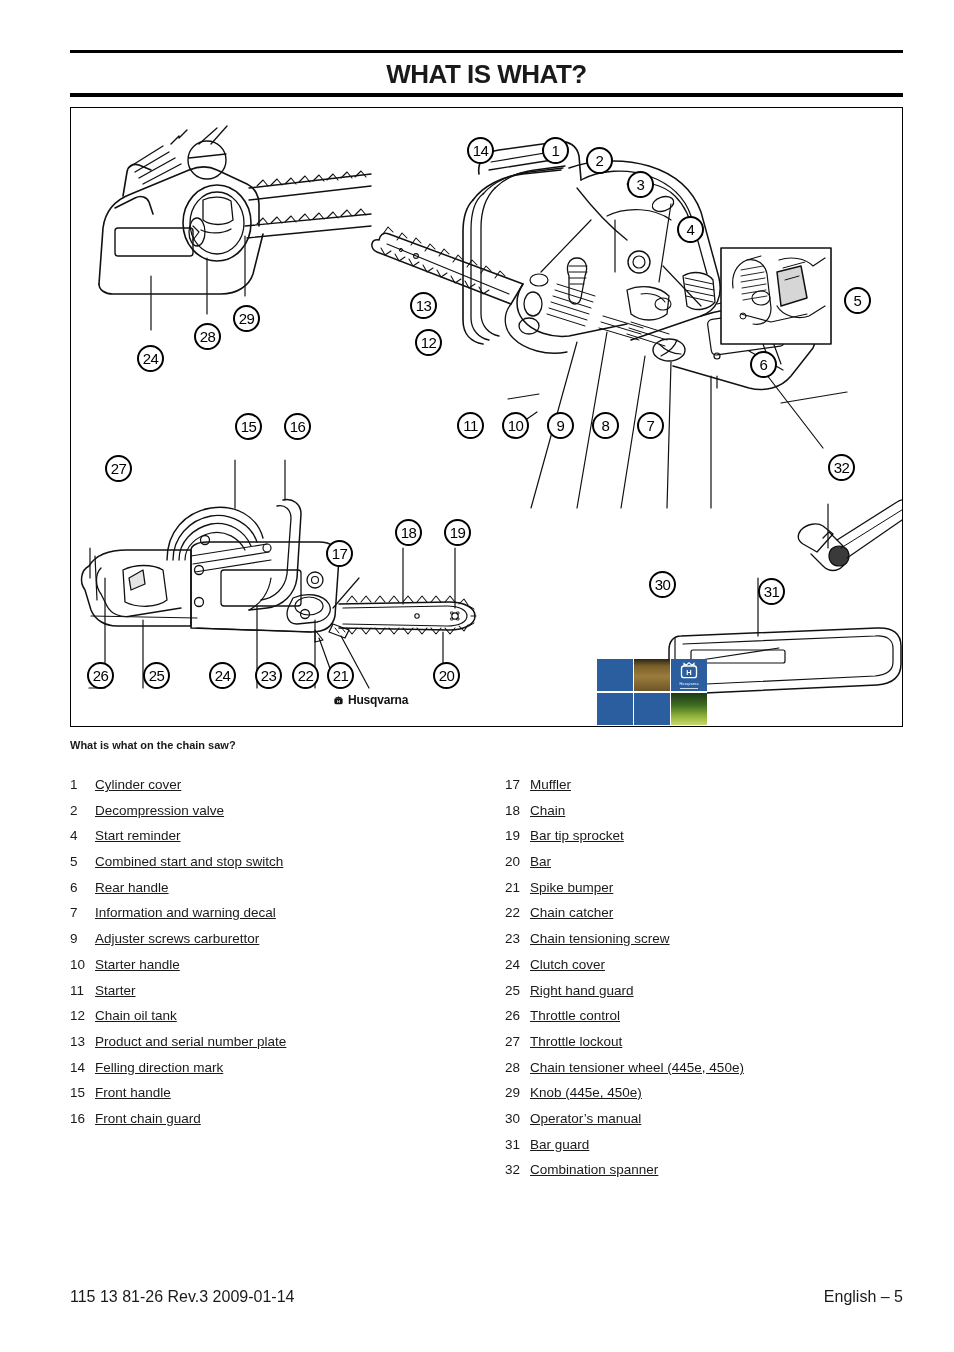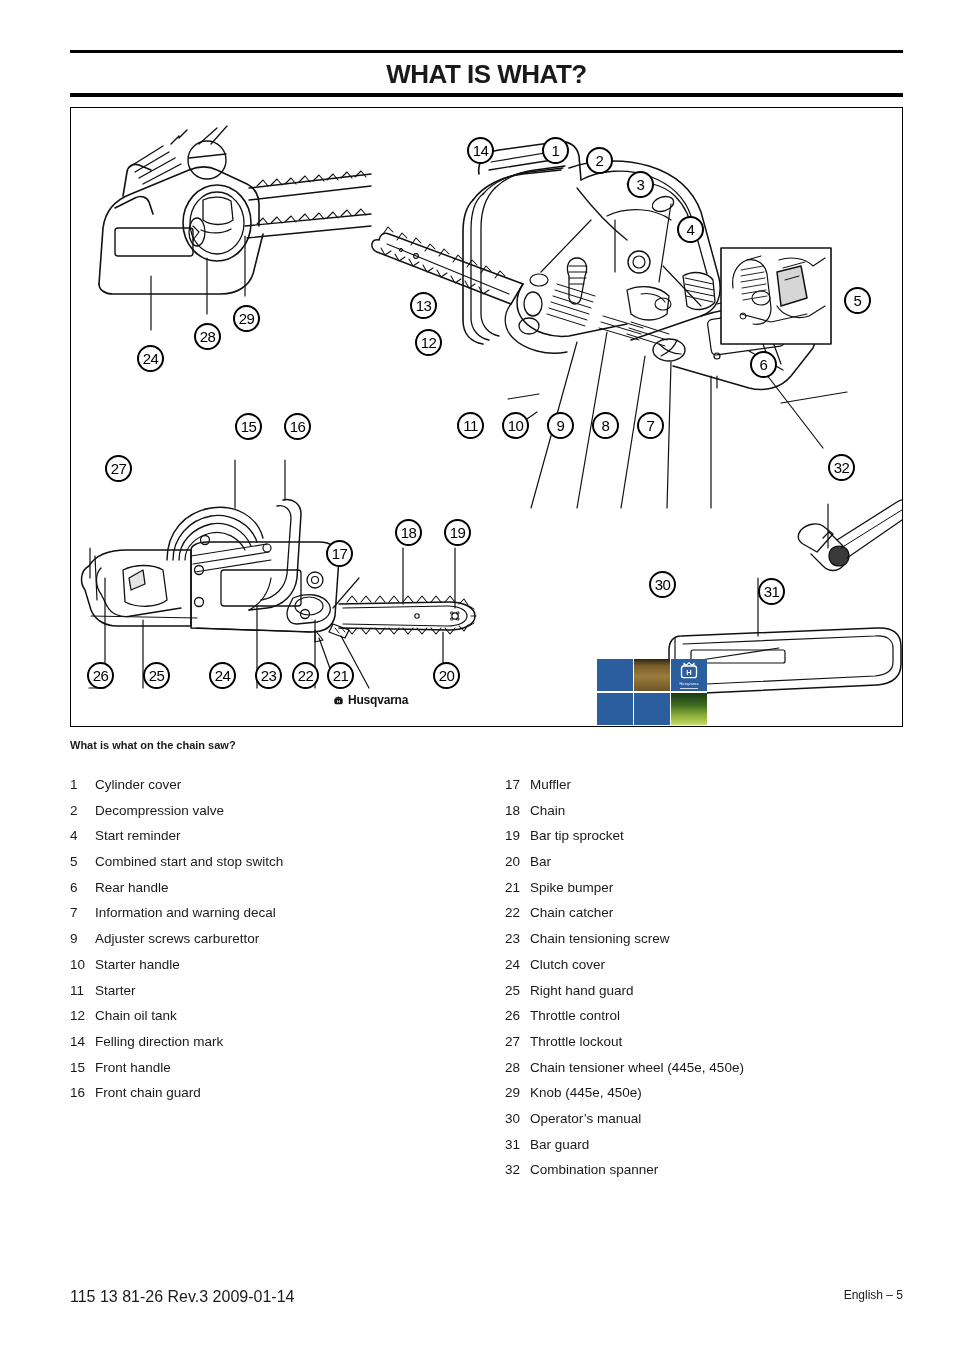--- a/index.html
+++ b/index.html
@@ -38,25 +38,25 @@
   .cell.logo{background:#2b5e9e;display:flex;flex-direction:column;
       align-items:center;justify-content:center;}
 
   
   .list-head{position:absolute;left:70px;top:739px;font-size:11px;font-weight:bold;}
   .col{position:absolute;top:772px;font-size:13.5px;}
   .col-left{left:70px;width:420px;}
   .col-right{left:505px;width:420px;}
   .li{position:relative;height:25.7px;line-height:25.7px;white-space:nowrap;}
   .li .n{display:inline-block;width:25px;}
-  .li .t{display:inline-block;}
+  .li .t{display:inline-block;text-decoration:underline;}
 
   
   .foot-l{position:absolute;left:70px;top:1288px;font-size:16px;}
-  .foot-r{position:absolute;right:51px;top:1288px;font-size:12px;text-align:right;margin-left:38px;}
+  .foot-r{position:absolute;right:51px;top:1288px;font-size:16px;text-align:right;margin-left:38px;}
 </style>
 </head>
 <body>
 
 <div class="page">
 
   <div class="rule-top"></div>
   <div class="page-title">WHAT IS WHAT?</div>
   <div class="rule-bot"></div>
 
@@ -418,20 +418,21 @@
       <div class="li"><span class="n">1</span><span class="t">Cylinder cover</span></div>
       <div class="li"><span class="n">2</span><span class="t">Decompression valve</span></div>
       <div class="li"><span class="n">4</span><span class="t">Start reminder</span></div>
       <div class="li"><span class="n">5</span><span class="t">Combined start and stop switch</span></div>
       <div class="li"><span class="n">6</span><span class="t">Rear handle</span></div>
       <div class="li"><span class="n">7</span><span class="t">Information and warning decal</span></div>
       <div class="li"><span class="n">9</span><span class="t">Adjuster screws carburettor</span></div>
       <div class="li"><span class="n">10</span><span class="t">Starter handle</span></div>
       <div class="li"><span class="n">11</span><span class="t">Starter</span></div>
       <div class="li"><span class="n">12</span><span class="t">Chain oil tank</span></div>
+      <div class="li"><span class="n">13</span><span class="t">Product and serial number plate</span></div>
       <div class="li"><span class="n">14</span><span class="t">Felling direction mark</span></div>
       <div class="li"><span class="n">15</span><span class="t">Front handle</span></div>
       <div class="li"><span class="n">16</span><span class="t">Front chain guard</span></div>
     </div>
   <div class="col col-right" id="col-right">
       <div class="li"><span class="n">17</span><span class="t">Muffler</span></div>
       <div class="li"><span class="n">18</span><span class="t">Chain</span></div>
       <div class="li"><span class="n">19</span><span class="t">Bar tip sprocket</span></div>
       <div class="li"><span class="n">20</span><span class="t">Bar</span></div>
       <div class="li"><span class="n">21</span><span class="t">Spike bumper</span></div>

